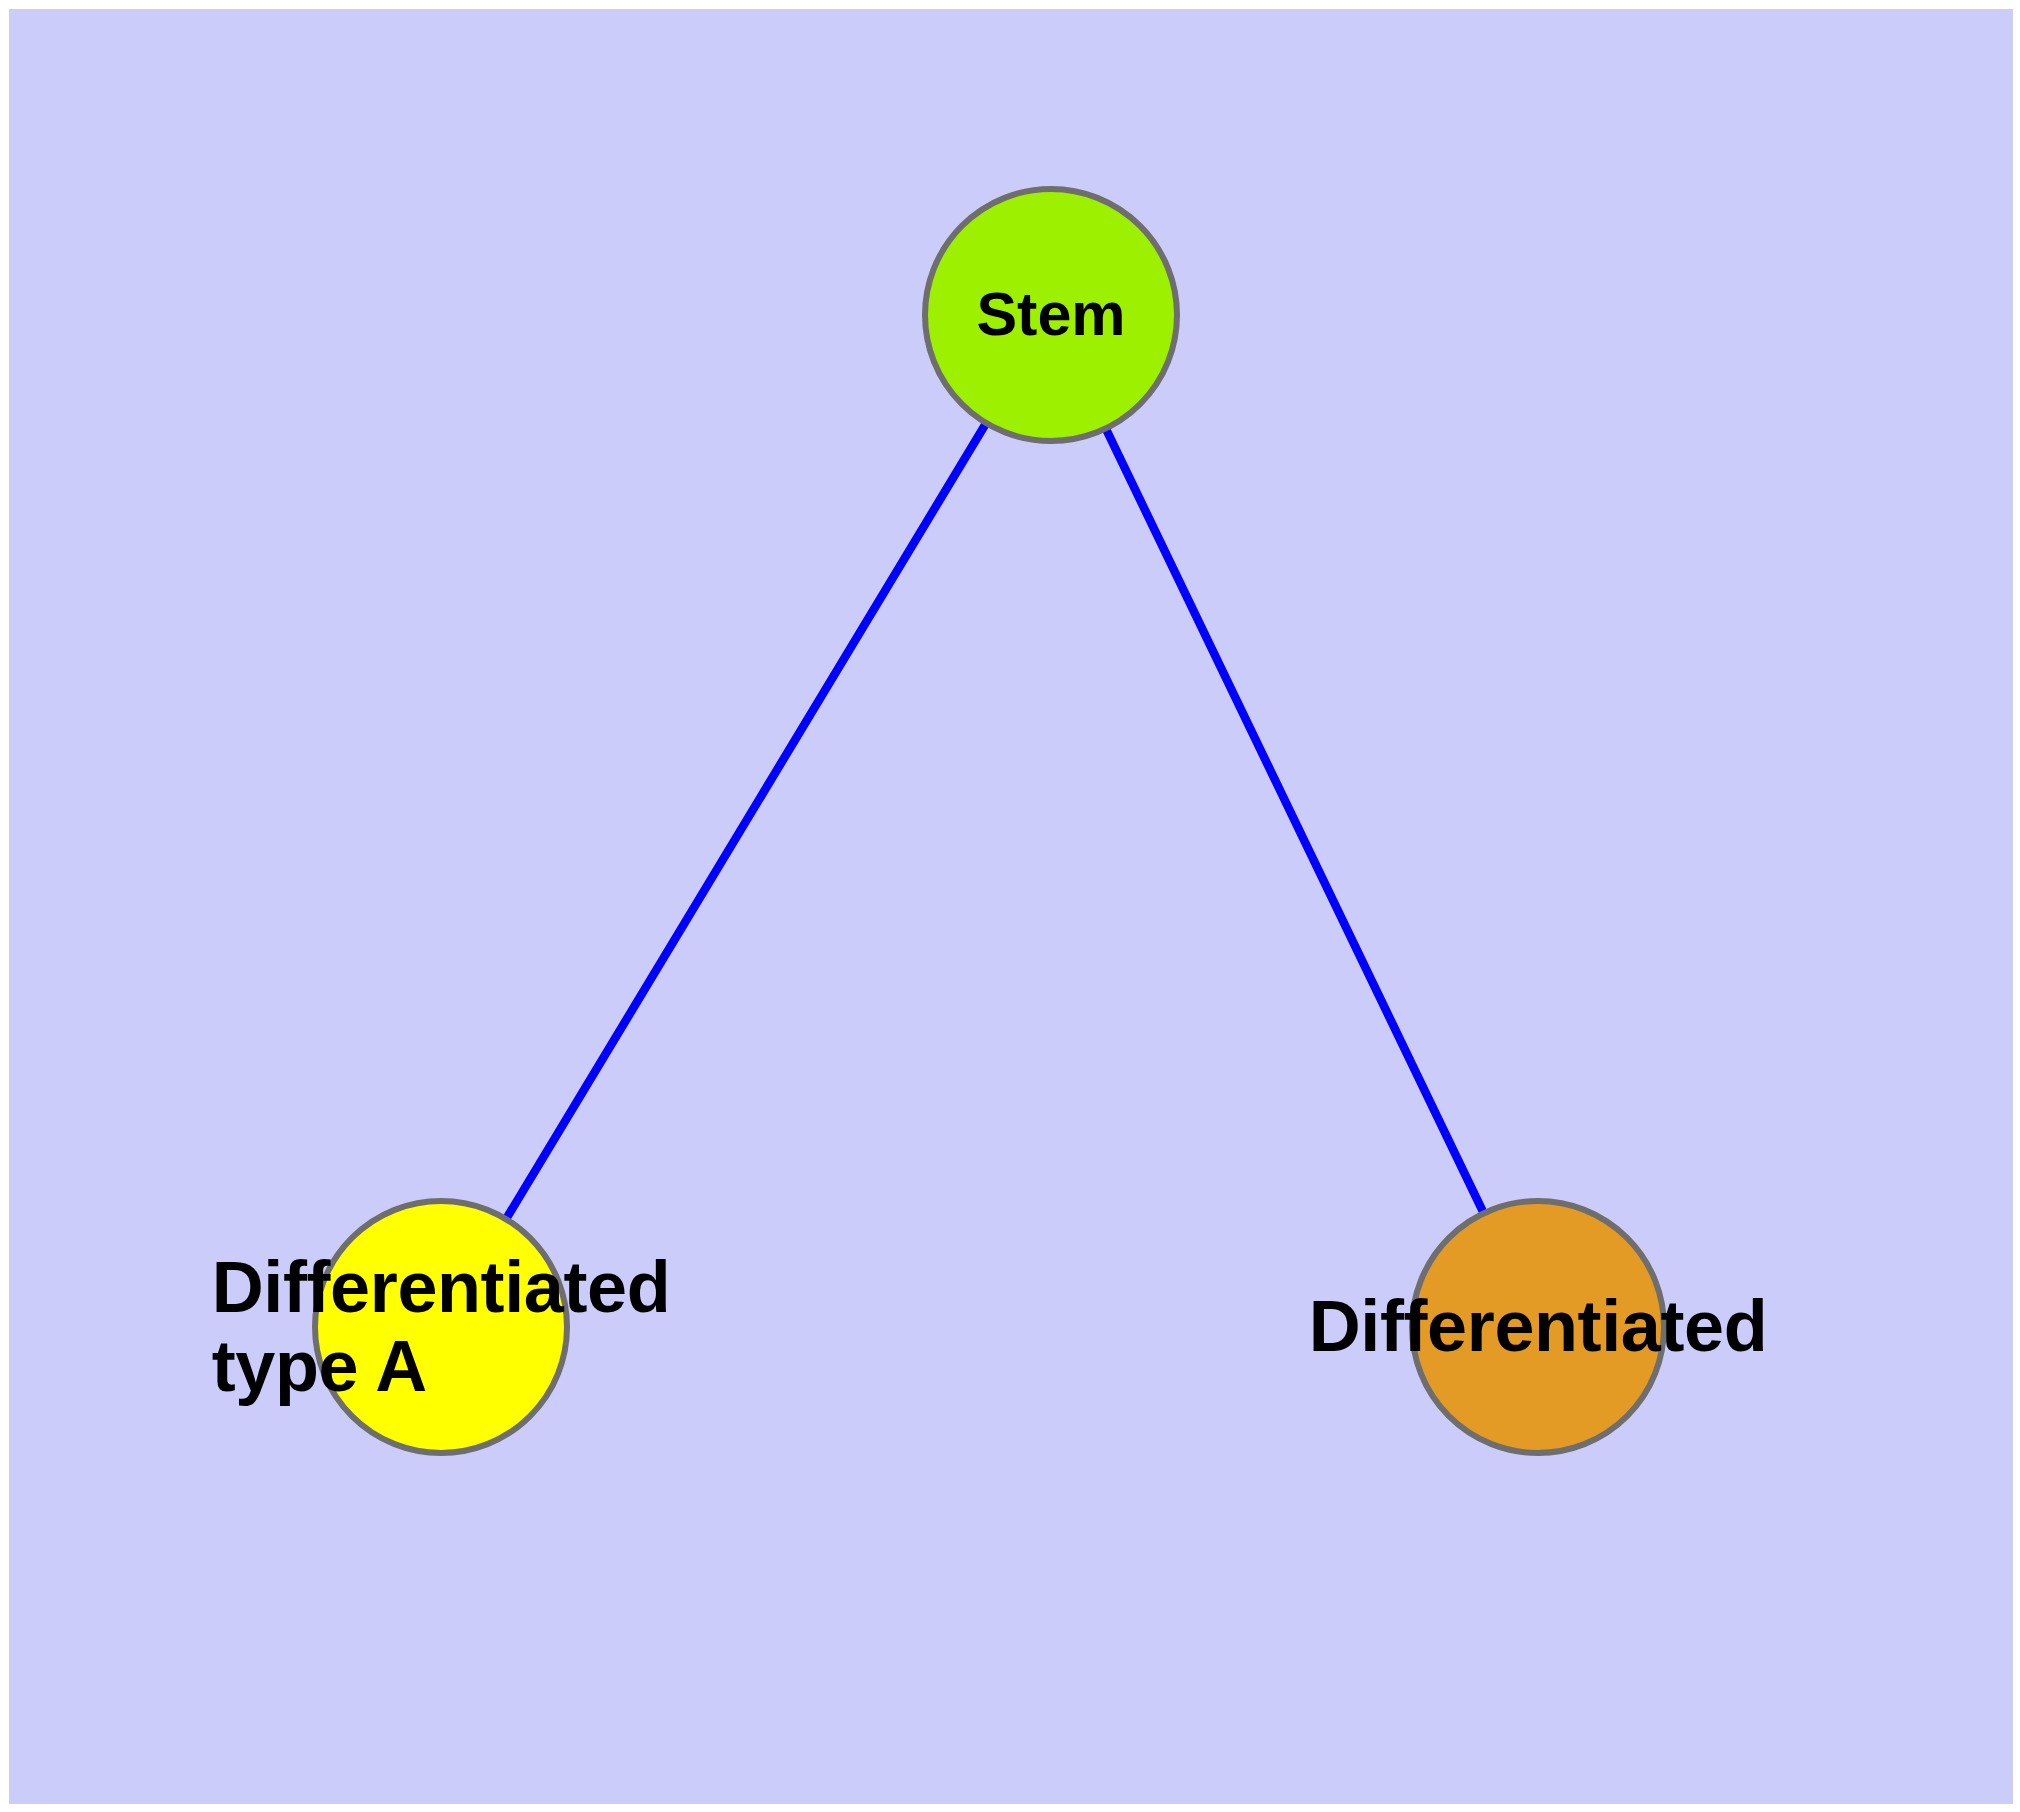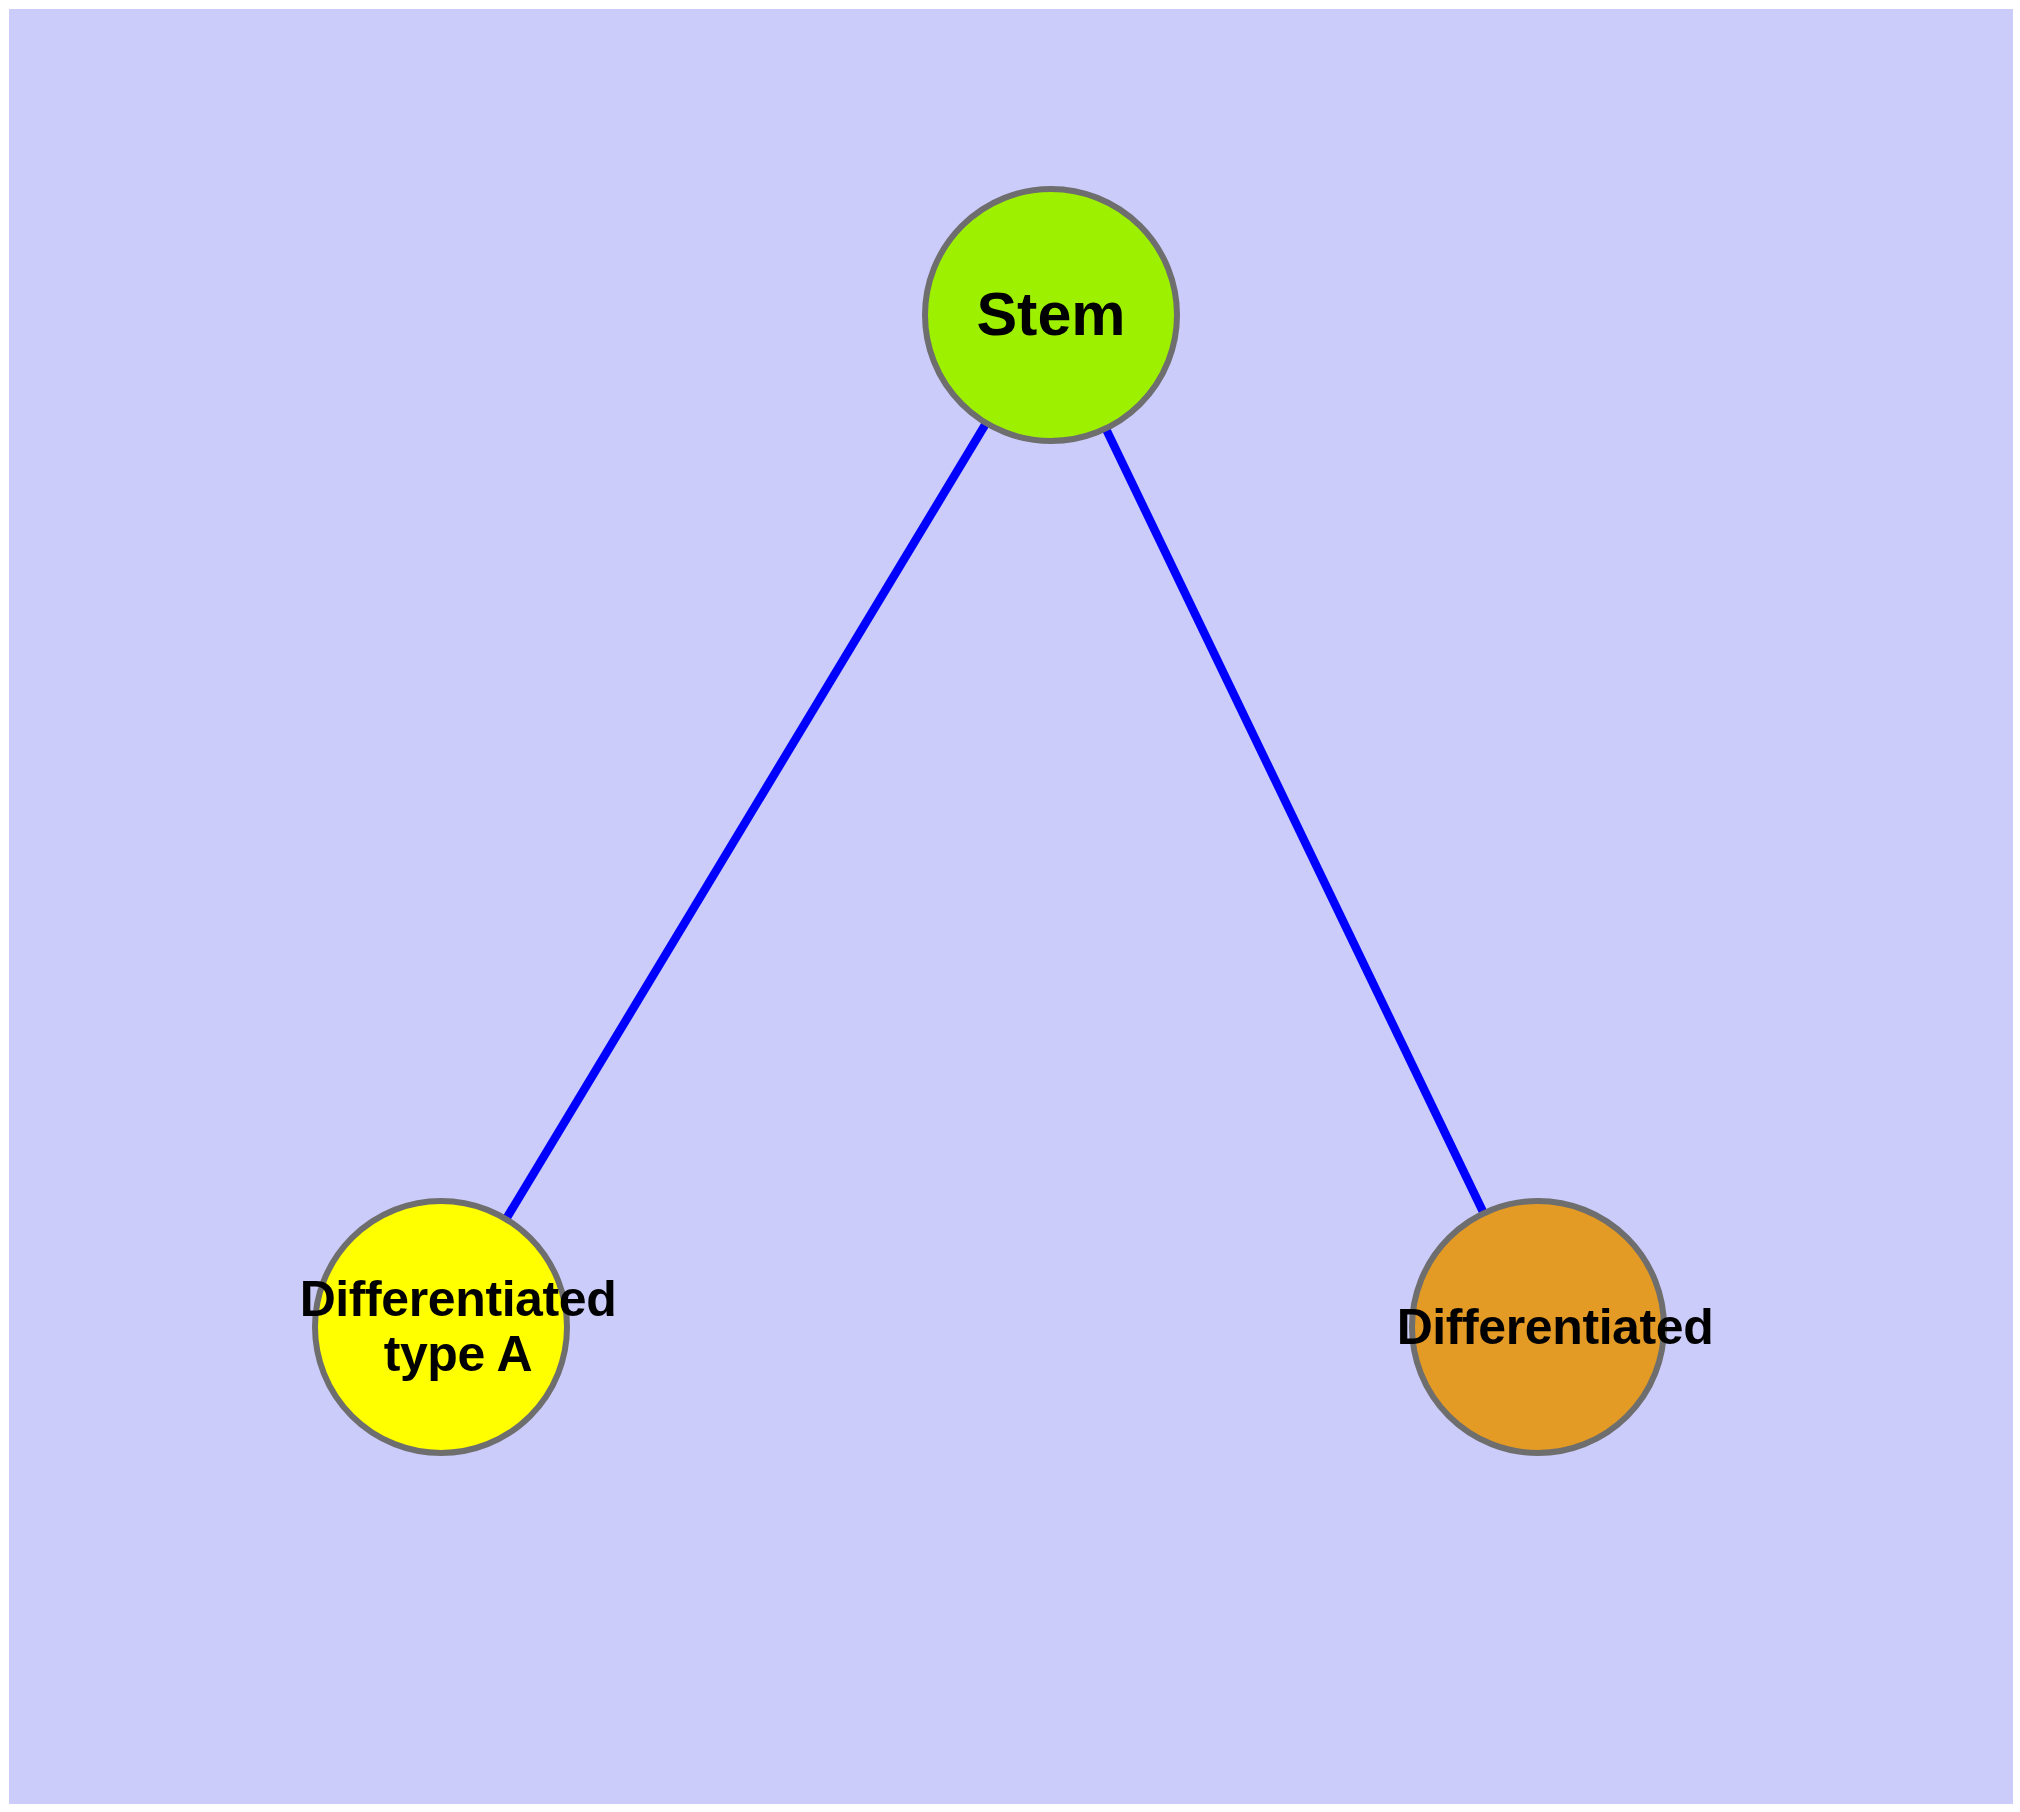--- a/index.html
+++ b/index.html
@@ -49,38 +49,37 @@
     align-items: center;
     justify-content: center;
   }
 
   .node-label {
     position: absolute;
     left: 50%;
     top: 50%;
     transform: translate(-50%, -50%);
     white-space: pre;
-    text-align: center;
+    text-align: left;
     color: #000000;
     font-weight: bold;
     font-family: "Liberation Sans", sans-serif;
     line-height: 1.10;
     pointer-events: none;
   }
 
   
   .node-label.label-inside {
     font-size: 61px;
   }
 
   
   .node-label.label-overflow {
-    font-size: 50px;
+    font-size: 72px;
     letter-spacing: -0.4px;
-    margin-left: 17px;
   }
 </style>
 </head>
 <body>
 
 <div id="graph-canvas">
 
   <div id="plot-surface"></div>
 
   <svg id="edge-layer" viewBox="0 0 2384 2138" preserveAspectRatio="none">

